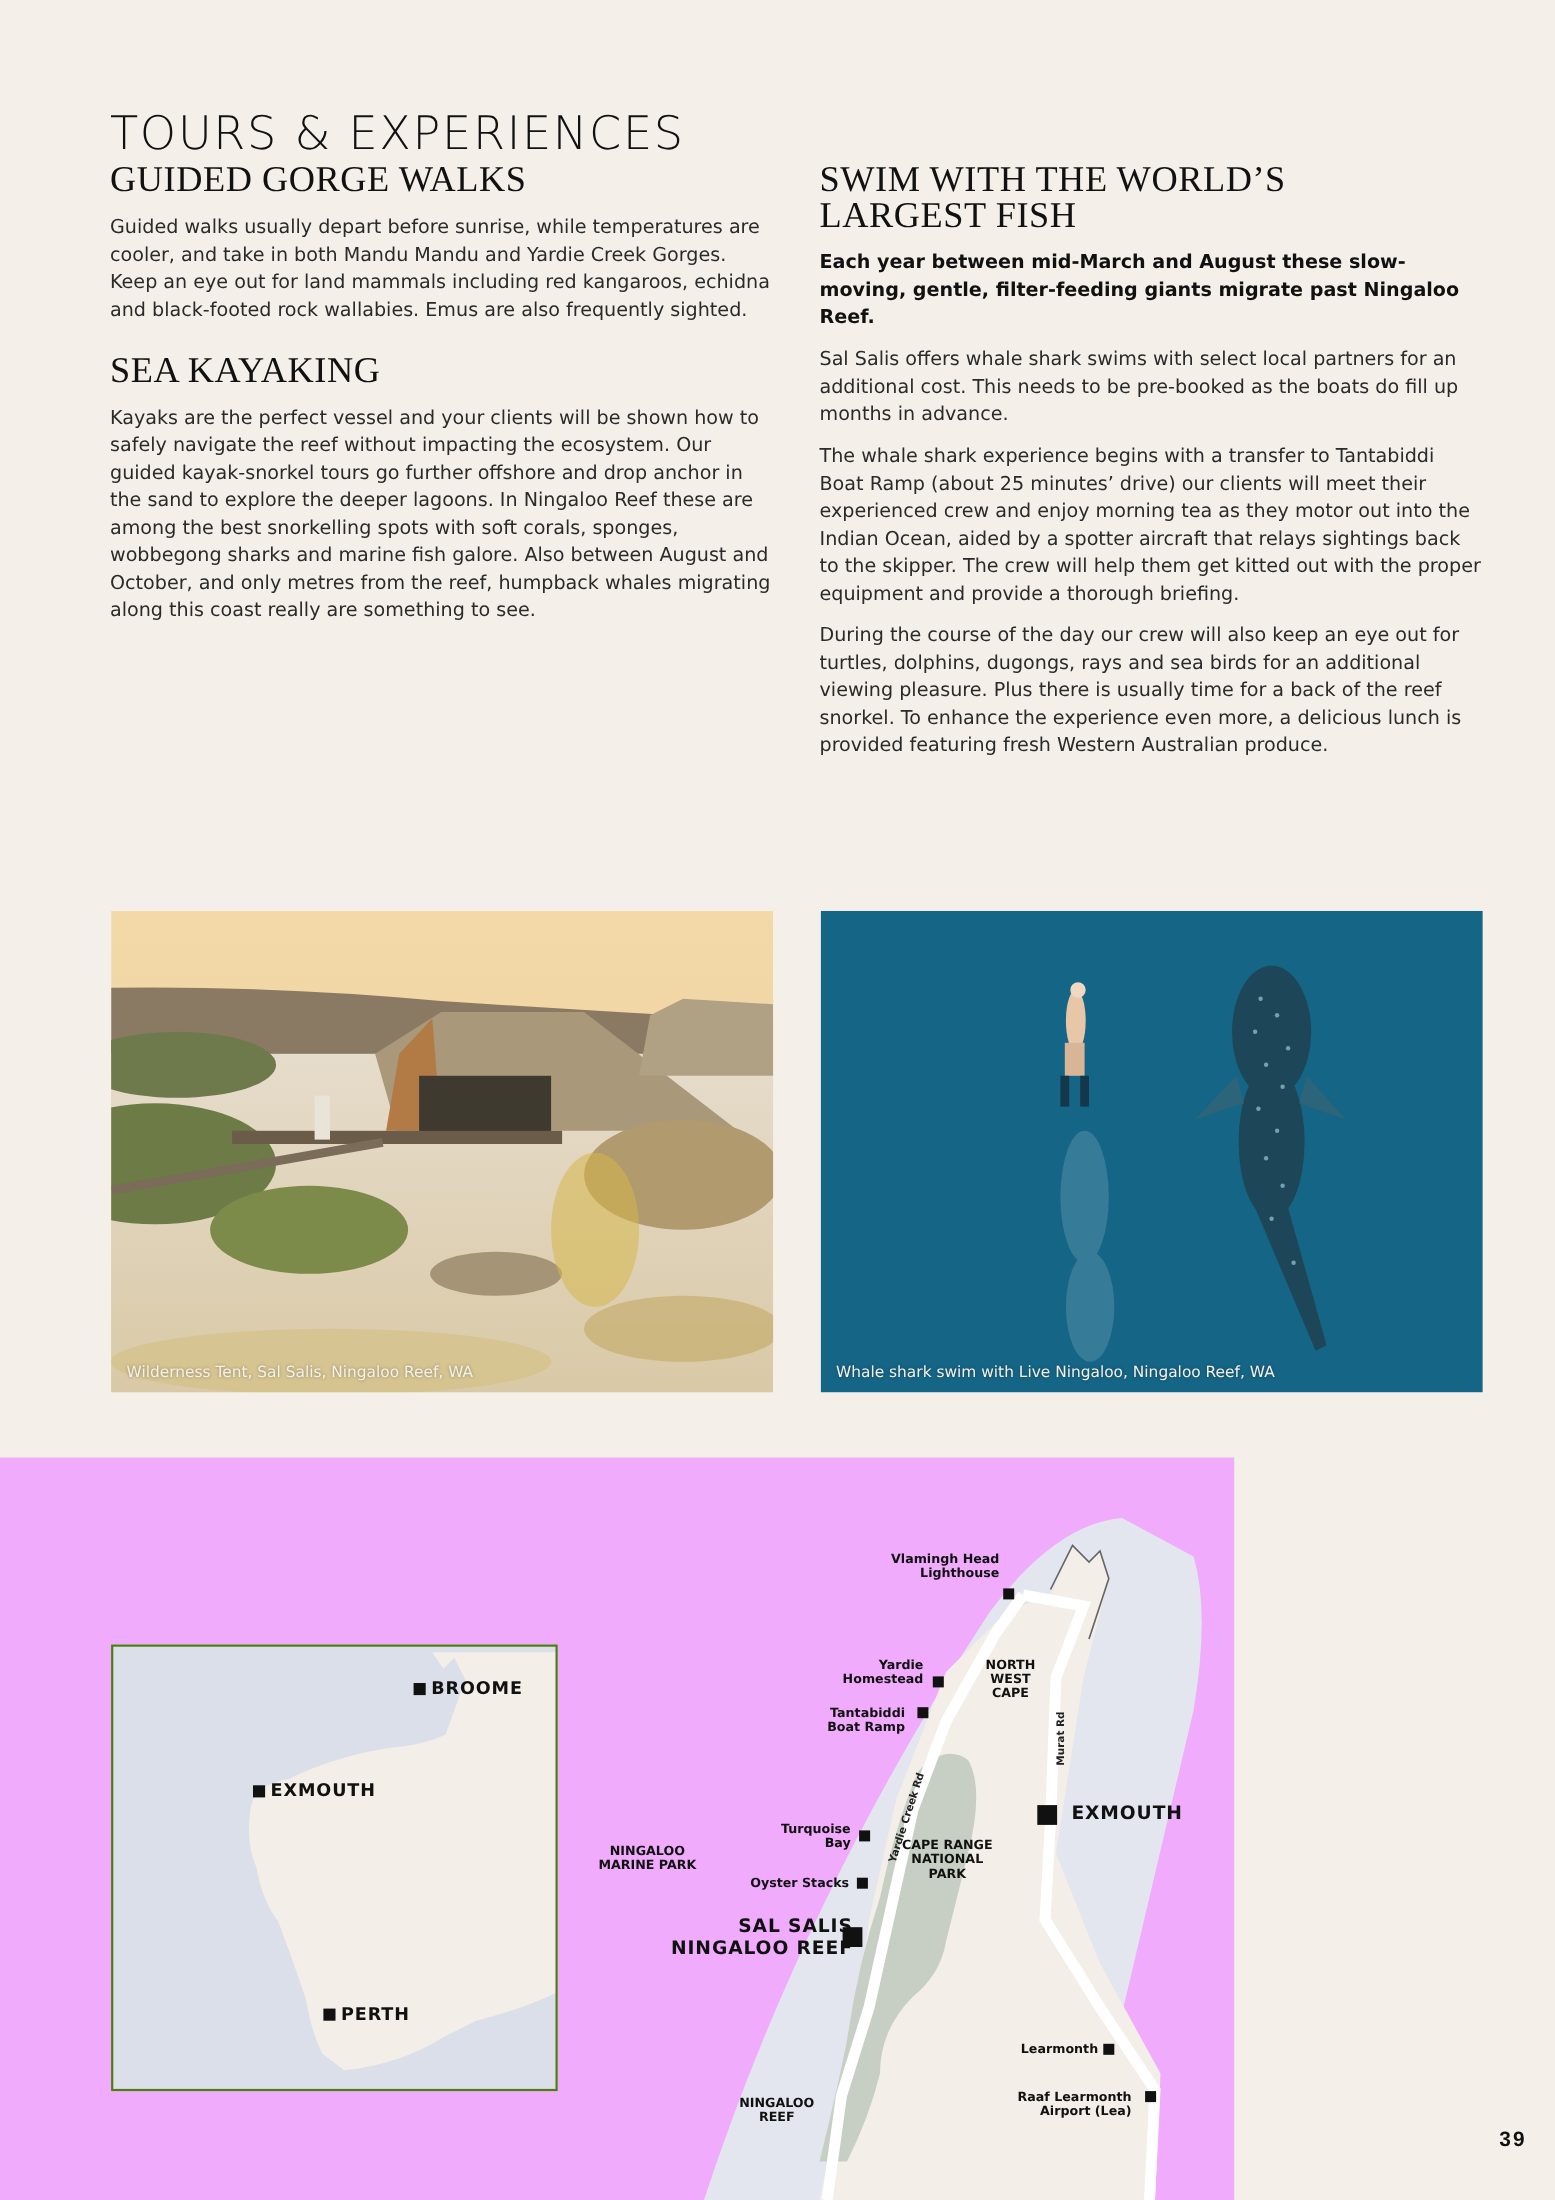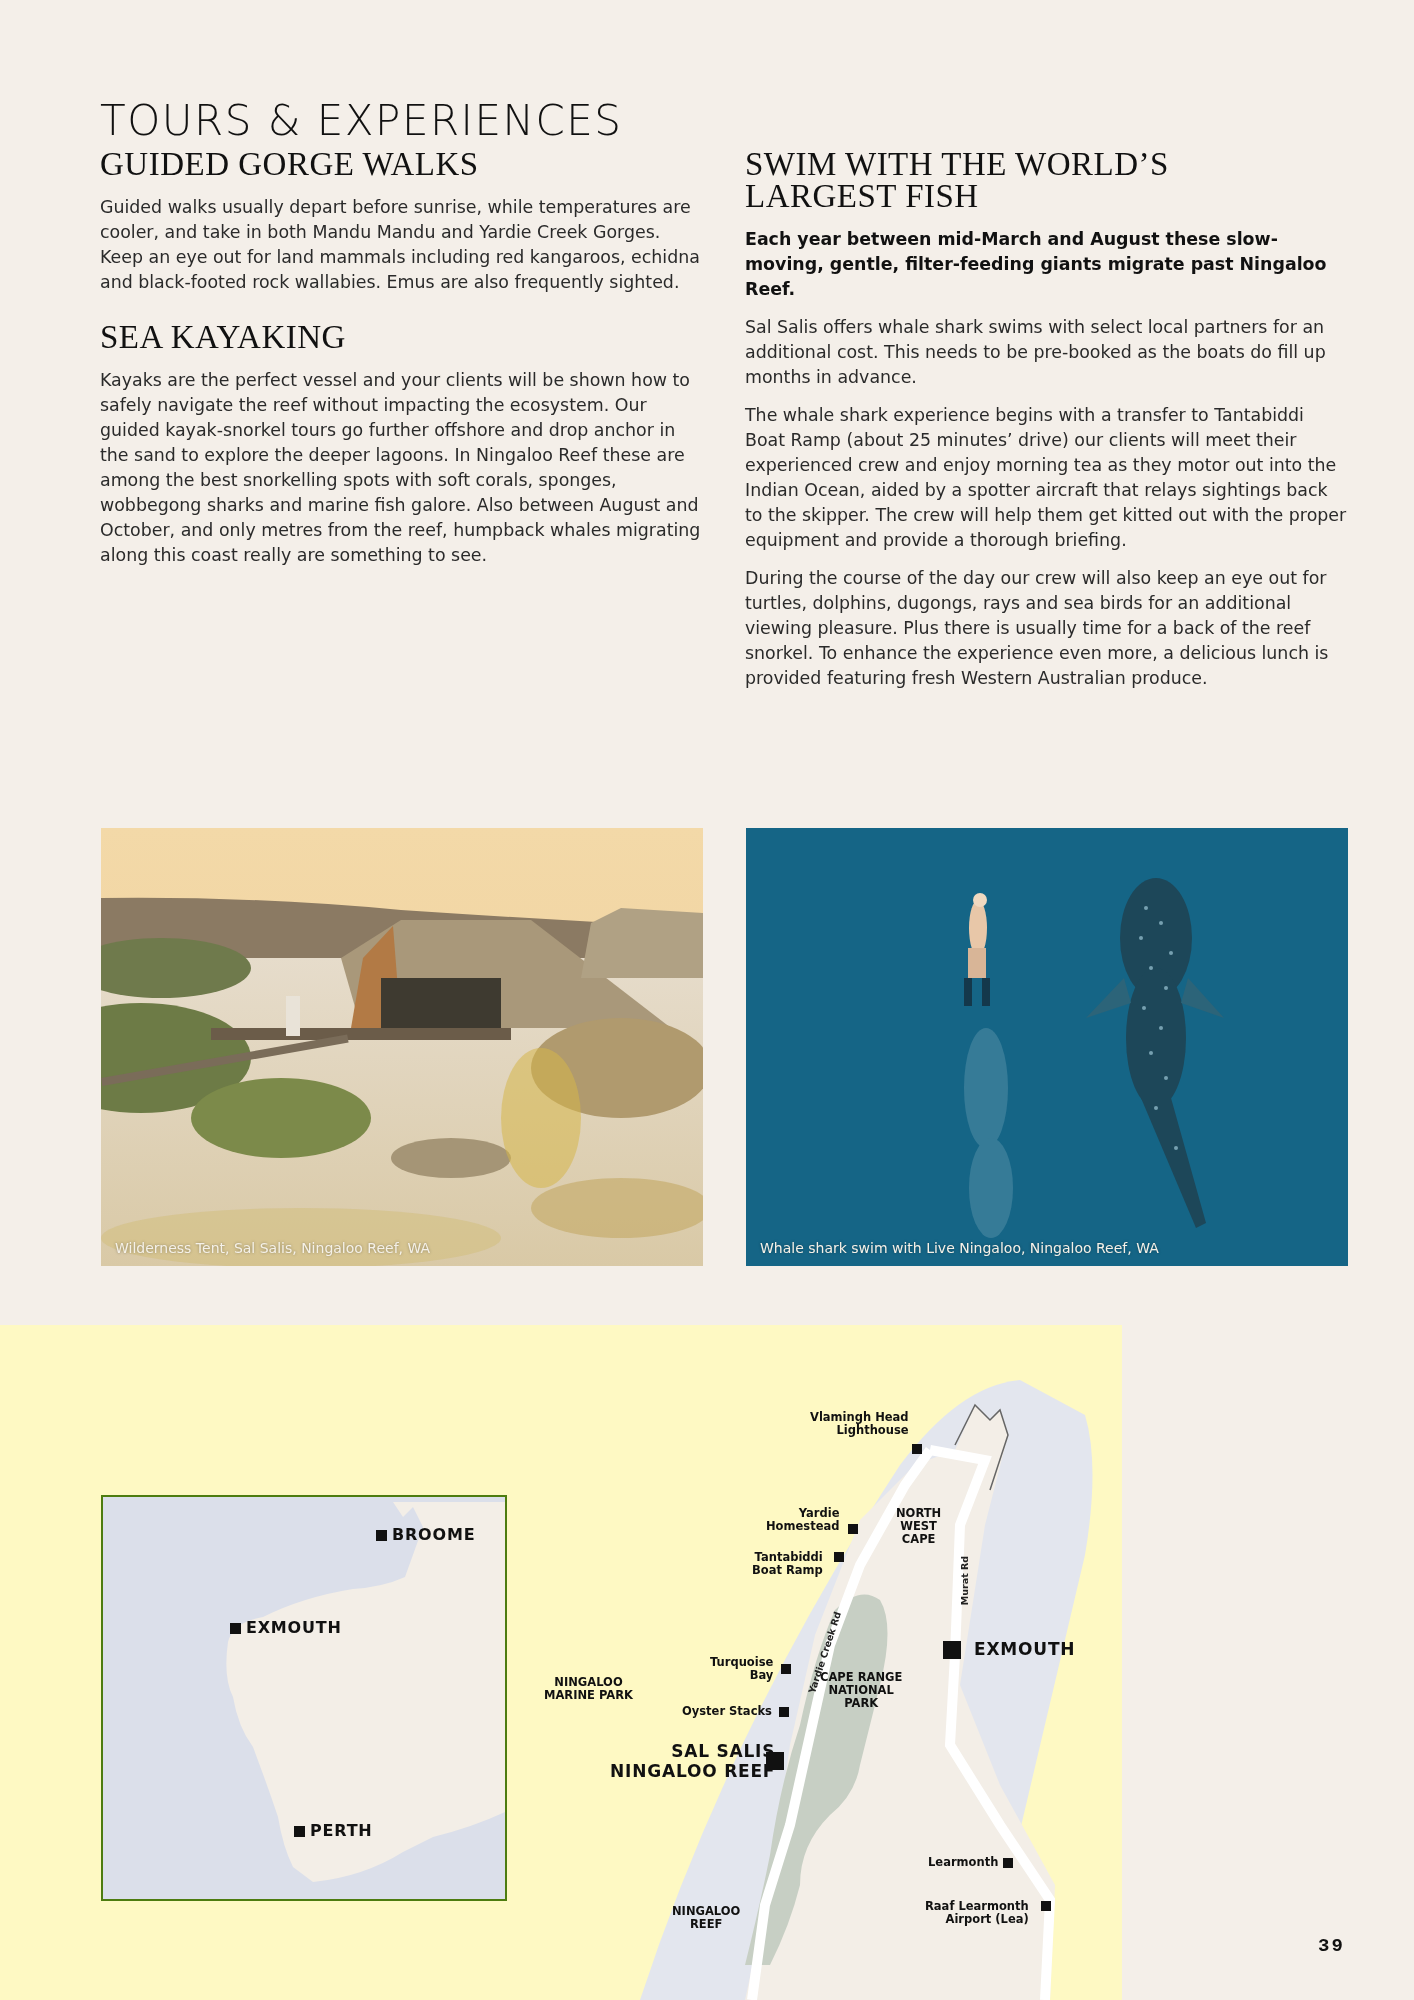--- a/index.html
+++ b/index.html
@@ -36,34 +36,34 @@
     position: absolute; top: 828px; width: 602px; height: 438px; overflow: hidden;
   }
   .photo-left { left: 101px; }
   .photo-right { left: 746px; }
   .photo svg { display: block; }
   .caption {
     position: absolute; left: 14px; bottom: 10px;
     font-family: "DejaVu Sans", sans-serif; font-size: 14px; color: #f5f1e8;
     text-shadow: 0 0 3px rgba(0,0,0,0.35); white-space: nowrap;
   }
-  .map { position: absolute; left: 0; top: 1325px; width: 1122px; height: 675px; background: #fef9c3; overflow: hidden; }
+  .map { position: absolute; left: 0; top: 1325px; width: 1122px; height: 675px; background: #f0abfc; overflow: hidden; }
   .map svg { position: absolute; left: 0; top: 0; }
   .lbl {
     position: absolute; font-family: "DejaVu Sans", sans-serif; font-weight: bold;
     color: #111; white-space: nowrap; line-height: 1.15;
   }
   .sm { font-size: 11.5px; }
   .lg { font-size: 17px; letter-spacing: 0.8px; }
   .right { text-align: right; }
   .center { text-align: center; }
   .mk { position: absolute; background: #111; }
   .road-label { position: absolute; font-family: "DejaVu Sans", sans-serif; font-weight: bold; font-size: 9.5px; color: #222; white-space: nowrap; }
   .inset { position: absolute; left: 101px; top: 1495px; width: 402px; height: 402px; border: 2px solid #4d7c0f; background: #dbdfea; overflow: hidden; }
-  .page-num { position: absolute; left: 1318px; top: 1935px; font-family: Liberation Mono, monospace; font-weight: bold; font-size: 19px; letter-spacing: 2px; color: #111; }
+  .page-num { position: absolute; left: 1363px; top: 1935px; font-family: Liberation Sans, sans-serif; font-weight: bold; font-size: 19px; letter-spacing: 2px; color: #111; }
 </style>
 </head>
 <body>
 
 <div class="page-title">TOURS &amp; EXPERIENCES</div>
 
 <div class="col col-left">
   <div class="section">
     <h2 class="sec-title">GUIDED GORGE WALKS</h2>
     <p class="body-p">Guided walks usually depart before sunrise, while temperatures are cooler, and take in both Mandu Mandu and Yardie Creek Gorges. Keep an eye out for land mammals including red kangaroos, echidna and black-footed rock wallabies. Emus are also frequently sighted.</p>

